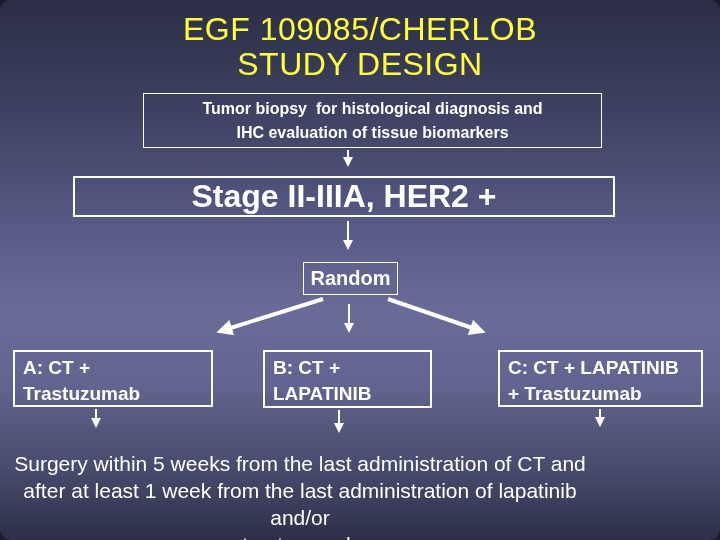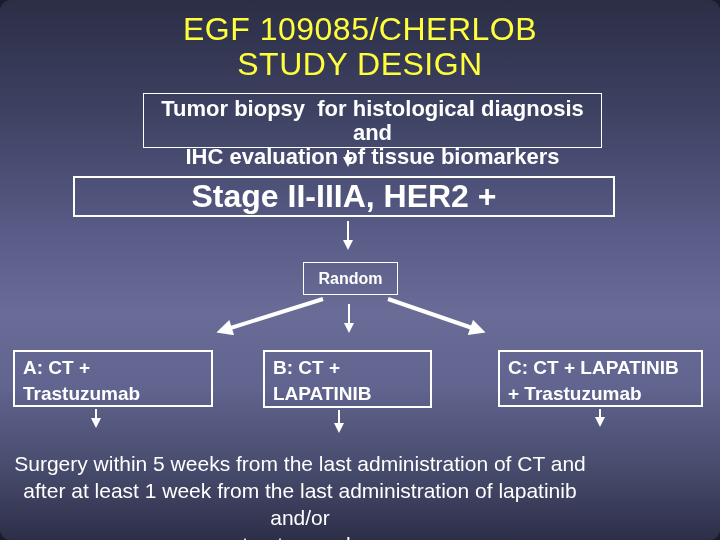--- a/index.html
+++ b/index.html
@@ -33,30 +33,30 @@
   .box {
     position: absolute;
     box-sizing: border-box;
     border: 1px solid var(--box-border, #ffffff);
     color: var(--body-text, #ffffff);
     font-weight: bold;
   }
   .center { text-align: center; }
   .box-biopsy {
     left: 143px; top: 93px; width: 459px; height: 55px;
-    font-size: 22px; line-height: 24px; padding-top: 3px;
+    font-size: 16px; line-height: 24px; padding-top: 3px;
   }
   .box-stage {
     left: 73px; top: 176px; width: 542px; height: 41px;
     border-width: 2px;
     font-size: 32px; line-height: 37px;
   }
   .box-random {
     left: 303px; top: 262px; width: 95px; height: 33px;
-    font-size: 16px; line-height: 31px;
+    font-size: 20px; line-height: 31px;
   }
   .arm {
     border-width: 2px;
     font-size: 19px; line-height: 26px;
     padding: 3px 0 9px 8px;
   }
   .arm-a { left: 13px;  top: 350px; width: 200px; height: 57px; }
   .arm-b { left: 247px; top: 350px; width: 169px; height: 58px; margin-left: 16px; }
   .arm-c { left: 498px; top: 350px; width: 205px; height: 57px; }
   .footer {

